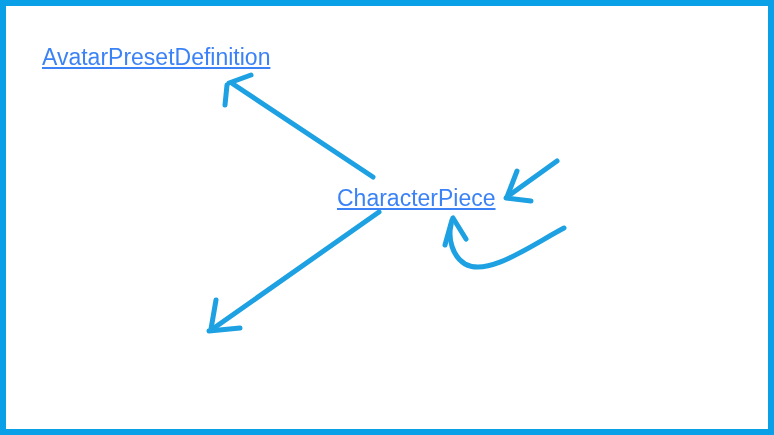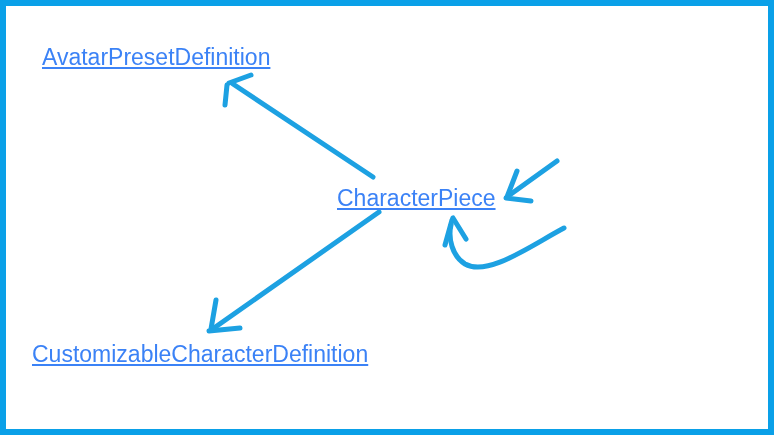--- a/index.html
+++ b/index.html
@@ -78,15 +78,14 @@
       <path d="M453,218 L466,239"></path>
     </g>
   </svg>
 
   <div class="node-label lbl-avatar">AvatarPresetDefinition</div>
 
   <div class="node-label lbl-piece">CharacterPiece</div>
 
 
 
-  <div class="node-label lbl-custom">CustomizableCharacterDefinition</div>
 
 </div>
 
 </body></html>

